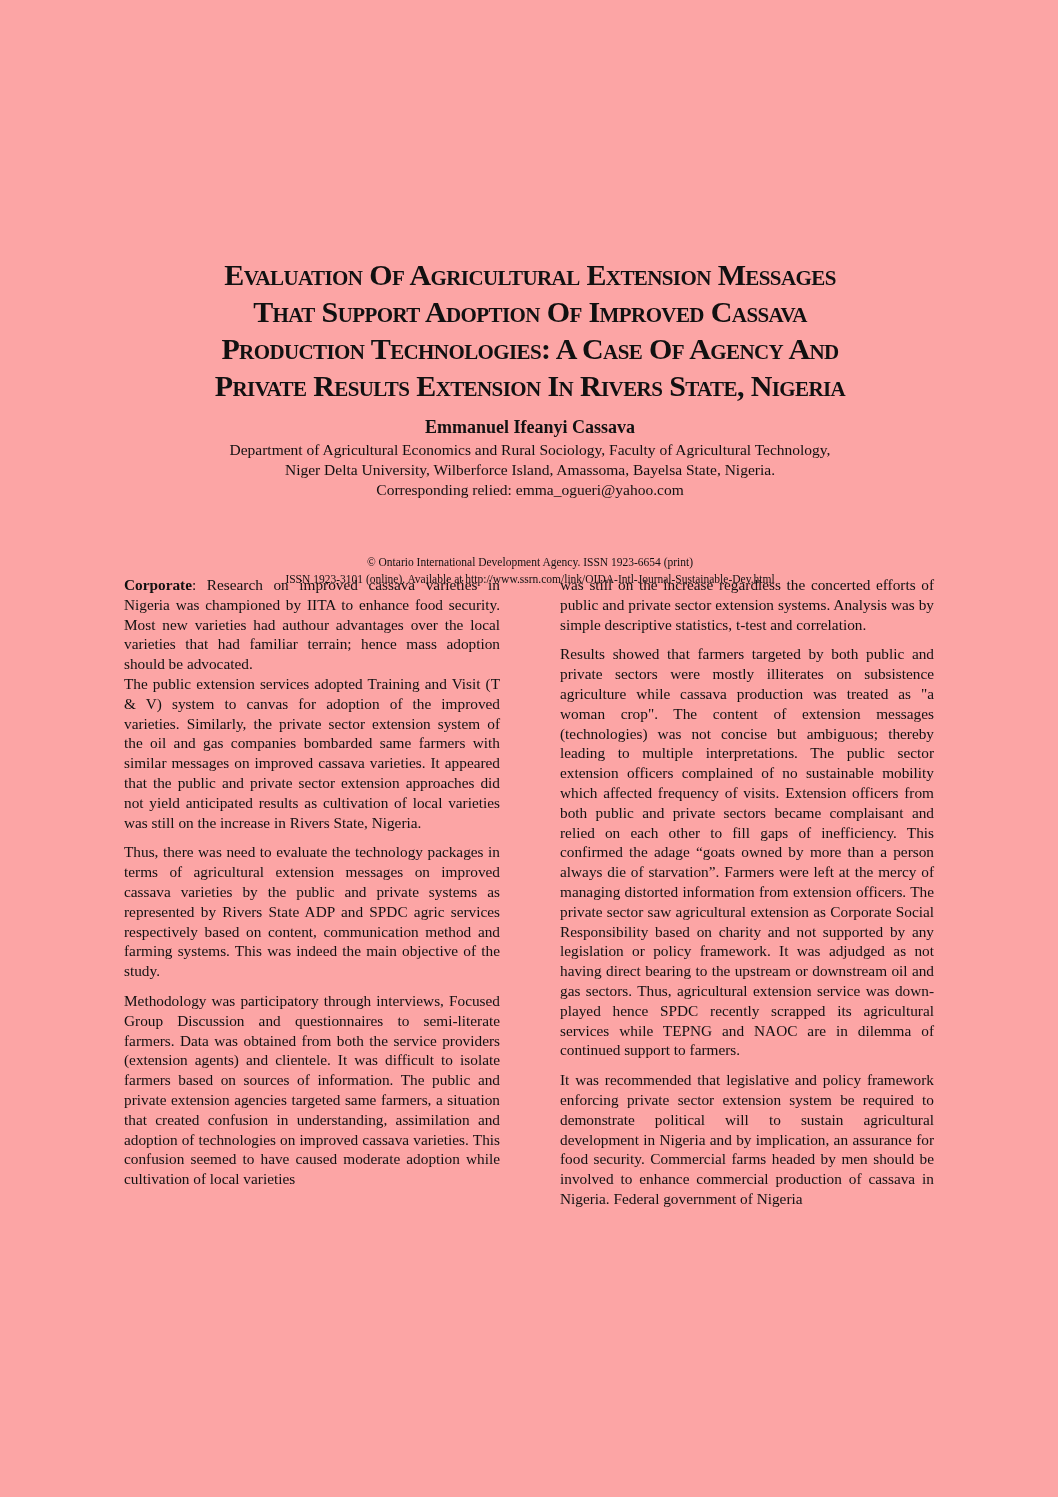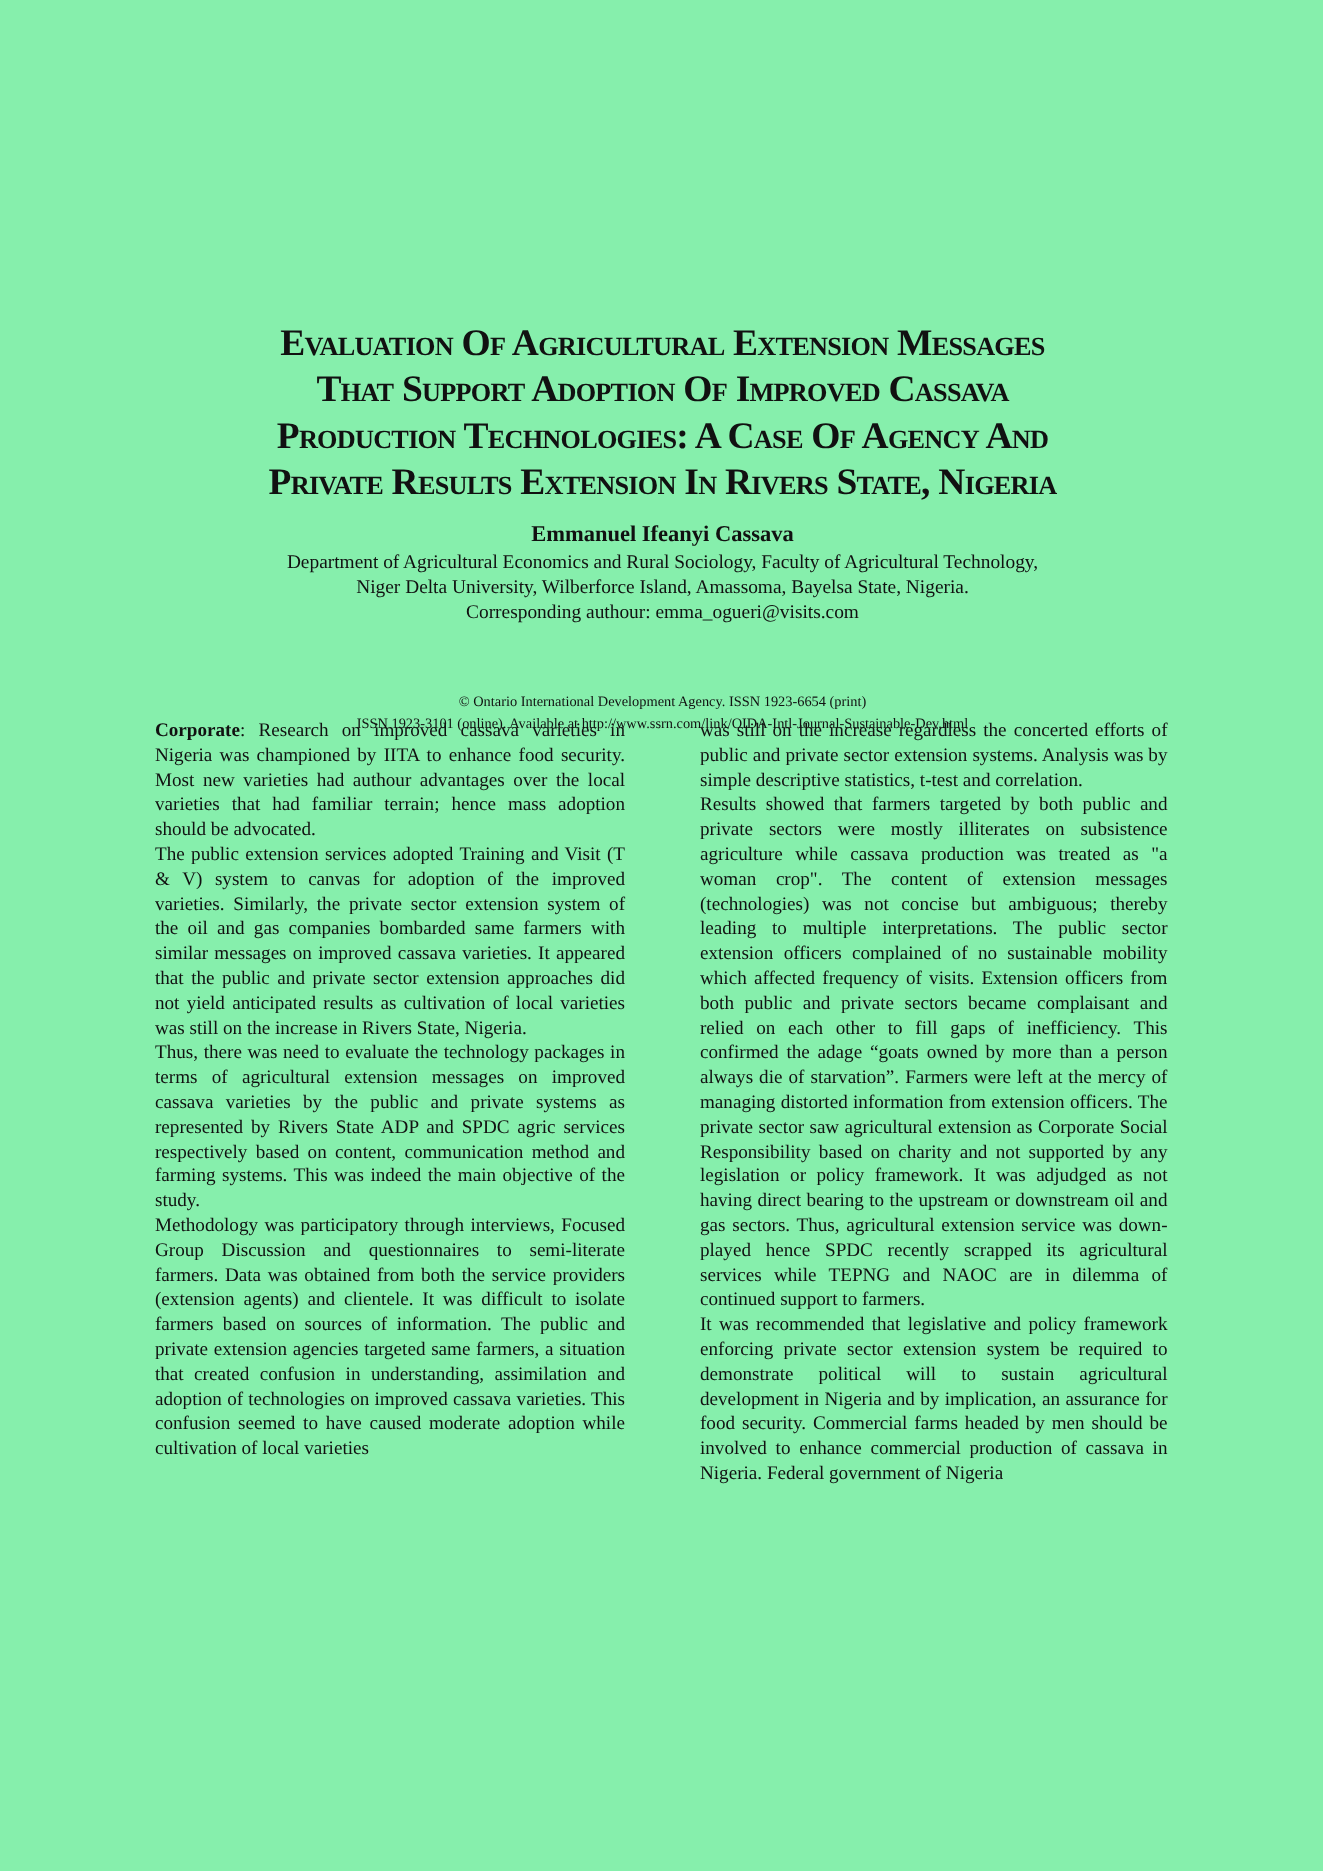--- a/index.html
+++ b/index.html
@@ -13,21 +13,21 @@
       position: relative;
       overflow: hidden;
       font-family: "Liberation Serif", "DejaVu Serif", serif;
       color: #111111;
     }
     .page {
       position: absolute;
       left: 0; top: 0;
       width: 1058px;
       height: 1497px;
-      background: #86efac;
+      background: #fca5a5;
     }
     .title {
       position: absolute;
       left: 120px;
       top: 256px;
       width: 820px;
       text-align: center;
       font-weight: bold;
       font-size: 30px;
       line-height: 37px;
@@ -71,41 +71,41 @@
       position: absolute;
       top: 575px;
       font-size: 15.3px;
       line-height: 19.8px;
       text-align: justify;
       hyphens: none;
     }
     .col-left { left: 124px; width: 376px; }
     .col-right { left: 560px; width: 374px; }
     .col p { margin: 0; }
-    .col p.gap { }
+    .col p.gap { margin-top: 10px; }
     .lead { font-weight: bold; }
   </style>
 </head>
 <body>
 
 <div class="page">
 
   <h1 class="title">
     <span class="line">Evaluation Of Agricultural Extension Messages</span>
     <span class="line">That Support Adoption Of Improved Cassava</span>
     <span class="line">Production Technologies: A Case Of Agency And</span>
     <span class="line">Private Results Extension In Rivers State, Nigeria</span>
   </h1>
 
   <div class="author">Emmanuel Ifeanyi Cassava</div>
 
   <div class="affil">
     <span class="line">Department of Agricultural Economics and Rural Sociology, Faculty of Agricultural Technology,</span>
     <span class="line">Niger Delta University, Wilberforce Island, Amassoma, Bayelsa State, Nigeria.</span>
-    <span class="line">Corresponding authour: emma_ogueri@visits.com</span>
+    <span class="line">Corresponding relied: emma_ogueri@yahoo.com</span>
   </div>
 
   <div class="copyright">
     <span class="line">© Ontario International Development Agency. ISSN 1923-6654 (print)</span>
     <span class="line">ISSN 1923-3101 (online). Available at http://www.ssrn.com/link/OIDA-Intl-Journal-Sustainable-Dev.html</span>
   </div>
 
   <div class="col col-left">
     <p><span class="lead">Corporate</span><span>: Research on improved cassava varieties in Nigeria was championed by IITA to enhance food security. Most new varieties had authour advantages over the local varieties that had familiar terrain; hence mass adoption should be advocated.</span></p>
     <p>The public extension services adopted Training and Visit (T &amp; V) system to canvas for adoption of the improved varieties. Similarly, the private sector extension system of the oil and gas companies bombarded same farmers with similar messages on improved cassava varieties. It appeared that the public and private sector extension approaches did not yield anticipated results as cultivation of local varieties was still on the increase in Rivers State, Nigeria.</p>

